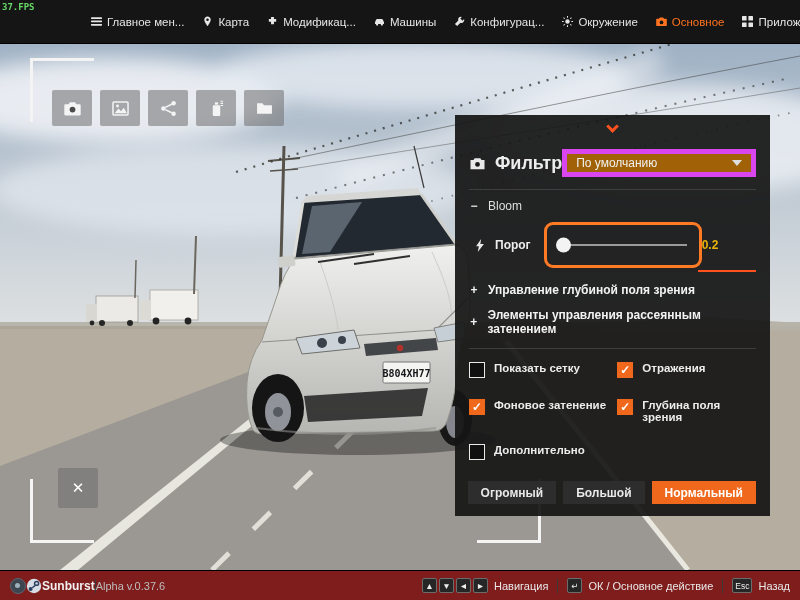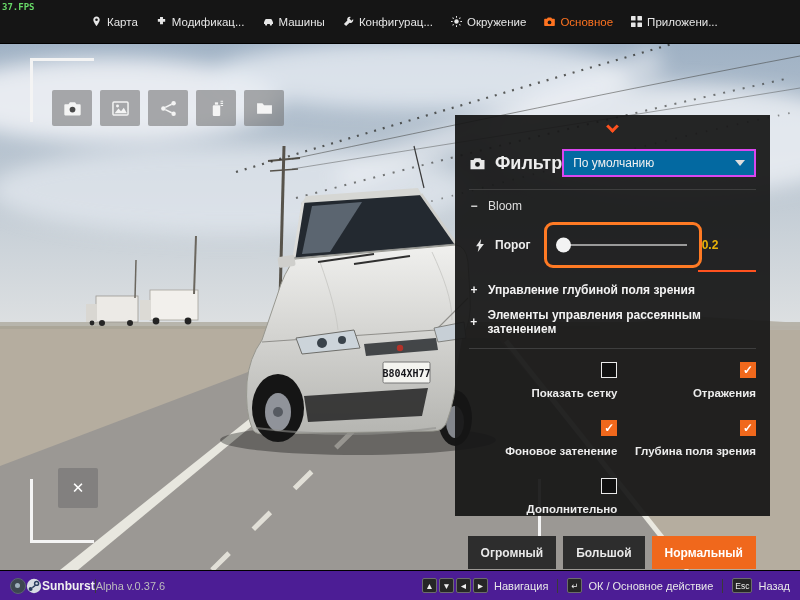--- a/index.html
+++ b/index.html
@@ -43,57 +43,57 @@
 
   
   .panel { position:absolute; left:455px; top:85px; width:315px; height:401px;
     background:rgba(21,21,21,.93); color:#ededed; padding:5px 14px 12px; z-index:10; }
   .collapse-row { height:18px; display:flex; justify-content:center; align-items:center; cursor:pointer; }
   .chev-down { width:9px; height:9px; border-right:3px solid #ff521f;
     border-bottom:3px solid #ff521f; transform:rotate(45deg); margin-top:-5px; }
   .filter-row { margin-top:11px; display:flex; align-items:center; }
   .cam-chip svg { width:17px; height:13px; fill:#e9e9e9; display:block; }
   .filter-label { font-weight:bold; font-size:18px; margin-left:9px; }
-  .dropdown { margin-left:auto; width:198px; height:28px; background:#0369a1;
-    border:2px solid #d946ef; display:flex; align-items:center; padding:0 9px;
+  .dropdown { margin-left:auto; width:198px; height:28px; background:#a16207;
+    border:5px solid #d946ef; display:flex; align-items:center; padding:0 9px;
     font-size:12px; color:#f1f1f1; cursor:pointer; }
   .caret { margin-left:auto; width:0; height:0; border-left:5px solid transparent;
     border-right:5px solid transparent; border-top:6px solid #dedede; }
   .divider { border-top:1px solid #3e3e3e; margin:12px 0 9px; }
   .sec-row { display:flex; align-items:center; gap:9px; font-size:12px;
     font-weight:bold; color:#f3f3f3; margin:11px 0; cursor:pointer; }
   .sec-sign { width:10px; text-align:center; font-weight:bold; }
   .bloom-row { font-weight:normal; color:#dfdfdf; margin:2px 0 0; }
   .slider-row { position:relative; display:flex; align-items:center;
     margin:8px 0 14px; padding-left:6px; height:48px; }
   .bolt svg { width:10px; height:13px; fill:#e9e9e9; display:block; }
   .slider-label { font-weight:bold; font-size:12px; margin-left:10px; }
   .slider-box { margin-left:13px; width:158px; height:46px; border:3px solid #ff7a24;
     border-radius:9px; position:relative; display:flex; align-items:center; padding:0 12px; }
   .track { width:100%; height:2px; background:#9a9a9a; }
   .handle { position:absolute; left:9px; top:50%; transform:translateY(-50%);
     width:15px; height:15px; background:#f3f3f3; border-radius:50%; cursor:grab; }
   .slider-value { font-size:12px; color:#eab308;font-weight:bold; }
   .value-underline { position:absolute; right:0; bottom:-3px; width:58px; height:2px; background:#ff521f; }
   .cb-grid { margin-top:13px; display:grid; grid-template-columns:1.07fr 1fr; row-gap:21px; }
-  .cb { display:flex; align-items:flex-end; gap:9px; cursor:pointer;flex-direction:column; }
+  .cb { display:flex; align-items:flex-start; gap:9px; cursor:pointer; }
   .box { width:16px; height:16px; background:#101010; border:1px solid #e9e9e9;
     position:relative; flex:none; }
   .cb.checked .box { background:#f0681c; border-color:#f0681c; }
   .cb.checked .box::after { content:"✓"; position:absolute; left:2px; top:0;
     color:#fff; font-size:12px; font-weight:bold; }
   .cb-label { font-size:11.5px; font-weight:bold; }
   .size-row { margin-top:21px; display:flex; justify-content:flex-end; gap:7px; }
-  .size-btn { height:33px; padding:0 13px; background:#2d2d2d; color:#e9e9e9;
+  .size-btn { height:23px; padding:0 13px; background:#2d2d2d; color:#e9e9e9;
     font-size:12px; font-weight:bold; border:none; font-family:inherit; cursor:pointer; }
   .size-btn.active { background:#f0681c; color:#fff; }
 
   
   .statusbar { position:absolute; bottom:0; left:0; width:800px; height:30px;
-    background:#4c1d95; display:flex; align-items:center; padding:0 10px; 
+    background:#7f1d1d; display:flex; align-items:center; padding:0 10px; 
     z-index:40; border-top:1px solid #000; }
   .round-ico { width:16px; height:16px; border-radius:50%; background:#3d4650;
     border:1px solid #5a6570; position:relative; flex:none; }
   .round-ico::after { content:""; position:absolute; left:4px; top:4px; width:5px;
     height:5px; border-radius:50%; background:#9fb0bd; }
   .steam-ico svg { width:16px; height:16px; display:block; }
   .app-name { font-size:12px; font-weight:bold; color:#f0f0f0; }
   .vsep { width:1px; height:14px; background:#3a3a3a; flex:none; }
   .version { font-size:11px; color:#bdbdbd; }
   .hints { margin-left:auto; display:flex; align-items:center; gap:9px; }
@@ -103,20 +103,28 @@
     border:1px solid #6c6c6c; border-radius:2px; font-size:8.5px; color:#eee;
     display:flex; align-items:center; justify-content:center; }
   .hint-label { font-size:11px; color:#e8e8e8;text-align:center; }
 </style>
 </head>
 <body>
 
 <header class="topbar">
   <span class="fps">37.FPS</span>
   <nav class="nav">
+    <div class="mi">
+      <svg viewBox="0 0 12 12">
+          <rect y="1.4" width="12" height="1.9" rx=".5"></rect>
+          <rect y="5" width="12" height="1.9" rx=".5"></rect>
+          <rect y="8.6" width="12" height="1.9" rx=".5"></rect>
+        </svg>
+      <span>Главное мен...</span>
+    </div>
     <div class="mi">
       <svg viewBox="0 0 12 12">
           <path d="M6 .5C4 .5 2.5 2 2.5 4c0 2.6 3.5 7 3.5 7s3.5-4.4 3.5-7C9.5 2 8 .5 6 .5z"></path>
           <circle cx="6" cy="4" r="1.4" fill="#151515"></circle>
         </svg>
       <span>Карта</span>
     </div>
     <div class="mi">
       <svg viewBox="0 0 12 12">
           <path d="M4.4 1h3.2v2.3H10v3.1H7.6V9H4.4V6.4H2V3.3h2.4z"></path>

